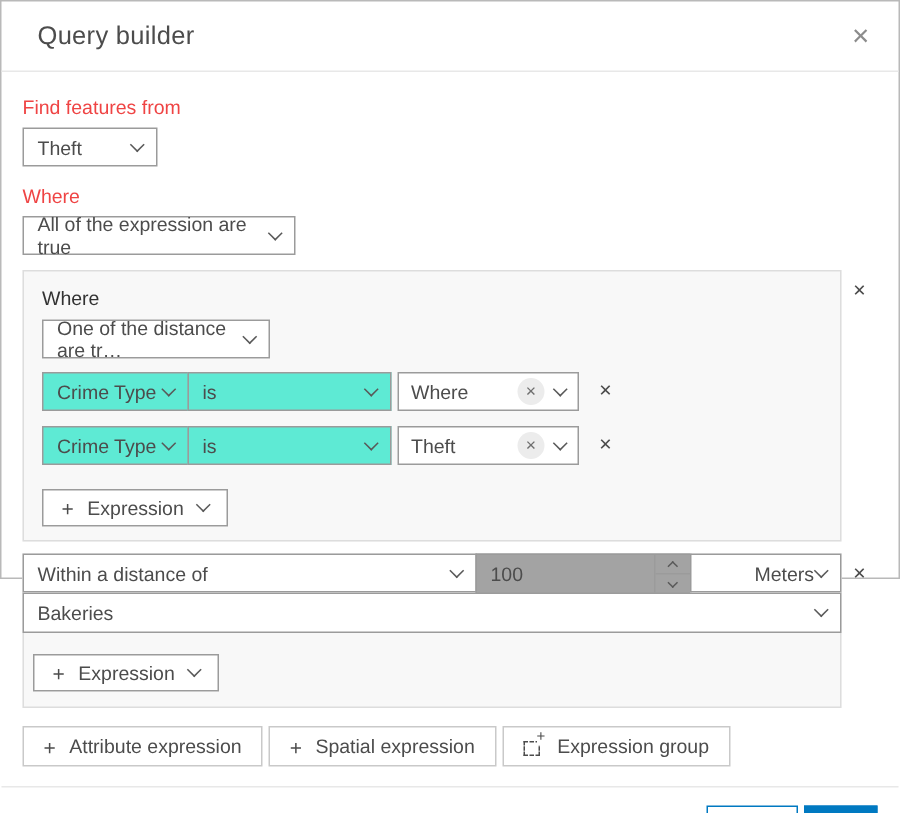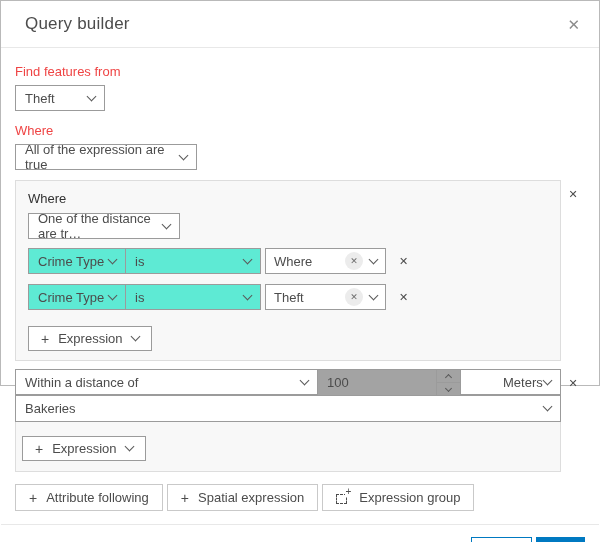--- a/index.html
+++ b/index.html
@@ -207,21 +207,21 @@
         </div>
       </div>
       <div class="grp-side">
         <span class="rm-x">✕</span>
       </div>
     </div>
 
     <div class="act-row">
       <div class="act-btn">
         <span class="plus">+</span>
-        <span>Attribute following</span>
+        <span>Attribute expression</span>
       </div>
       <div class="act-btn">
         <span class="plus">+</span>
         <span>Spatial expression</span>
       </div>
       <div class="act-btn">
         <span class="eg-icon">
           <span class="eg-box"></span>
             <span class="eg-plus">+</span>
         </span>

